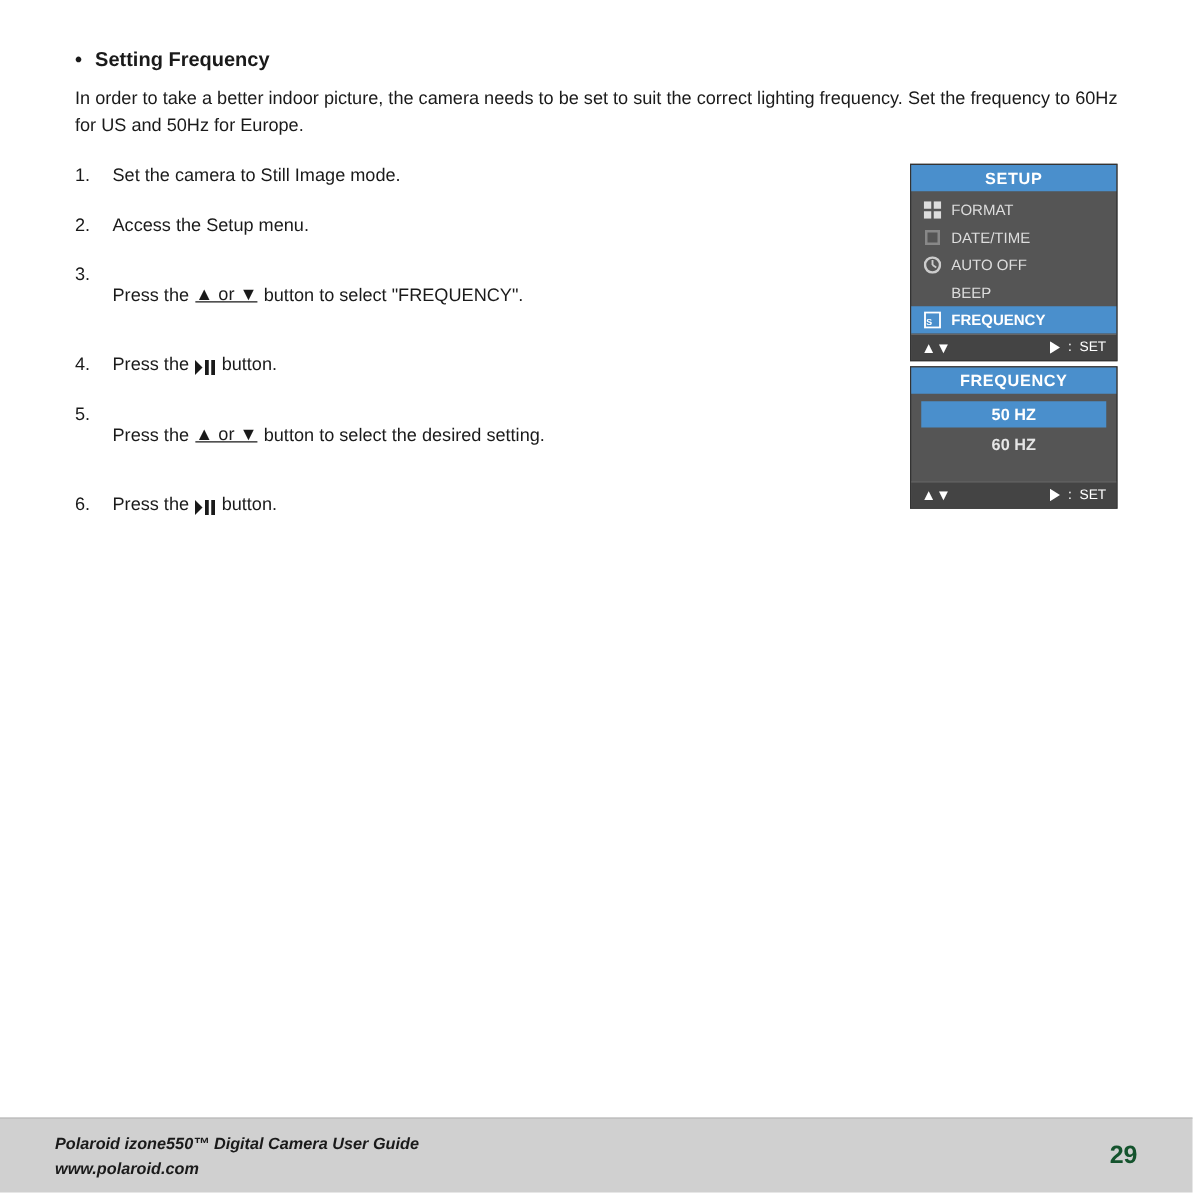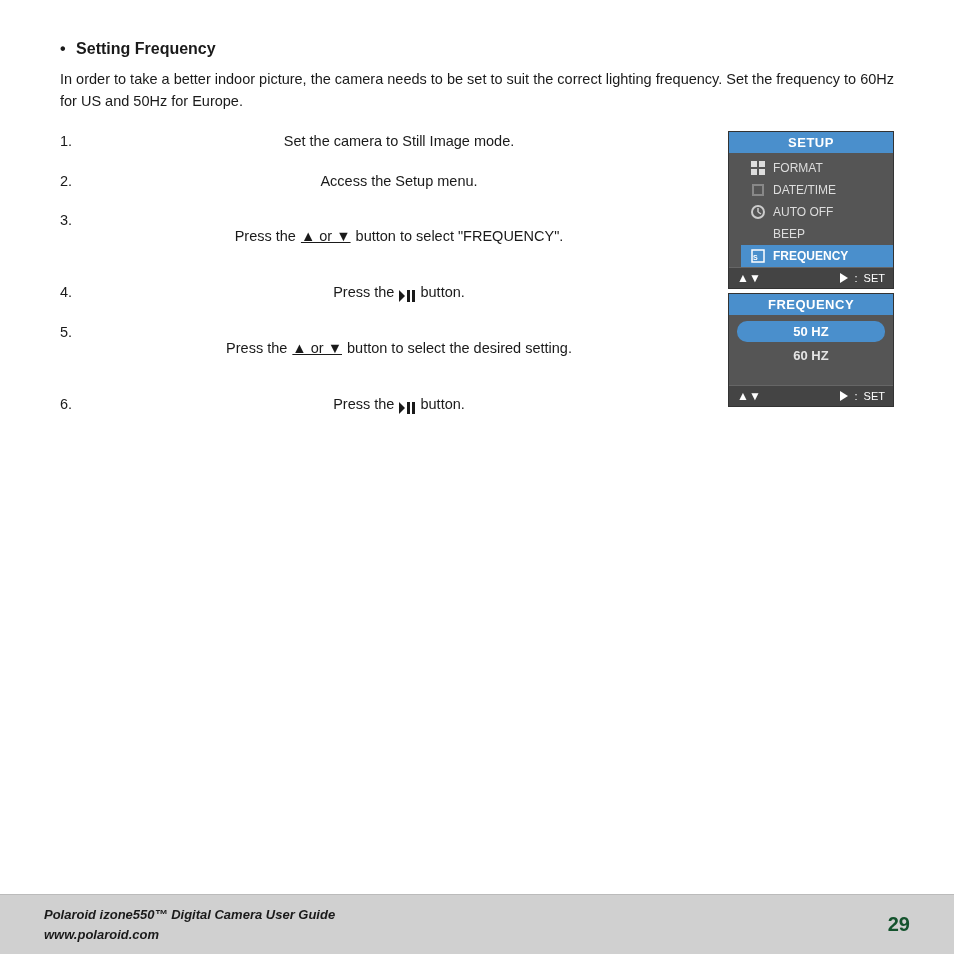--- a/index.html
+++ b/index.html
@@ -55,21 +55,20 @@
       margin-bottom: 18px;
       line-height: 1.5;
       font-size: 14.5px;
     }
     .step-num {
       min-width: 30px;
       font-size: 14.5px;
     }
     .step-text {
       flex: 1;
-      text-align: center;
     }
 
     
     .camera-screens {
       width: 166px;
       flex-shrink: 0;
     }
 
     
     .setup-panel {
@@ -83,21 +82,21 @@
     .setup-header {
       background: #4a8fcc;
       text-align: center;
       padding: 3px 6px;
       font-weight: bold;
       font-size: 13px;
       letter-spacing: 0.5px;
     }
 
     .setup-body {
-      padding: 4px 0 0 12px;
+      padding: 4px 0 0 0;
     }
 
     .menu-row {
       display: flex;
       align-items: center;
       padding: 2px 8px;
       font-size: 12px;
       color: #dddddd;
     }
 
@@ -167,21 +166,20 @@
       margin-bottom: 3px;
       font-size: 13px;
       font-weight: bold;
       text-align: center;
       color: #e5e5e5;
     }
 
     .freq-option.selected {
       background: #4a8fcc;
       color: #fff;
-      border-radius: 10px;
     }
 
     .freq-footer {
       display: flex;
       align-items: center;
       justify-content: flex-end;
       padding: 3px 8px;
       background: #444;
       color: #fff;
       font-size: 11px;

